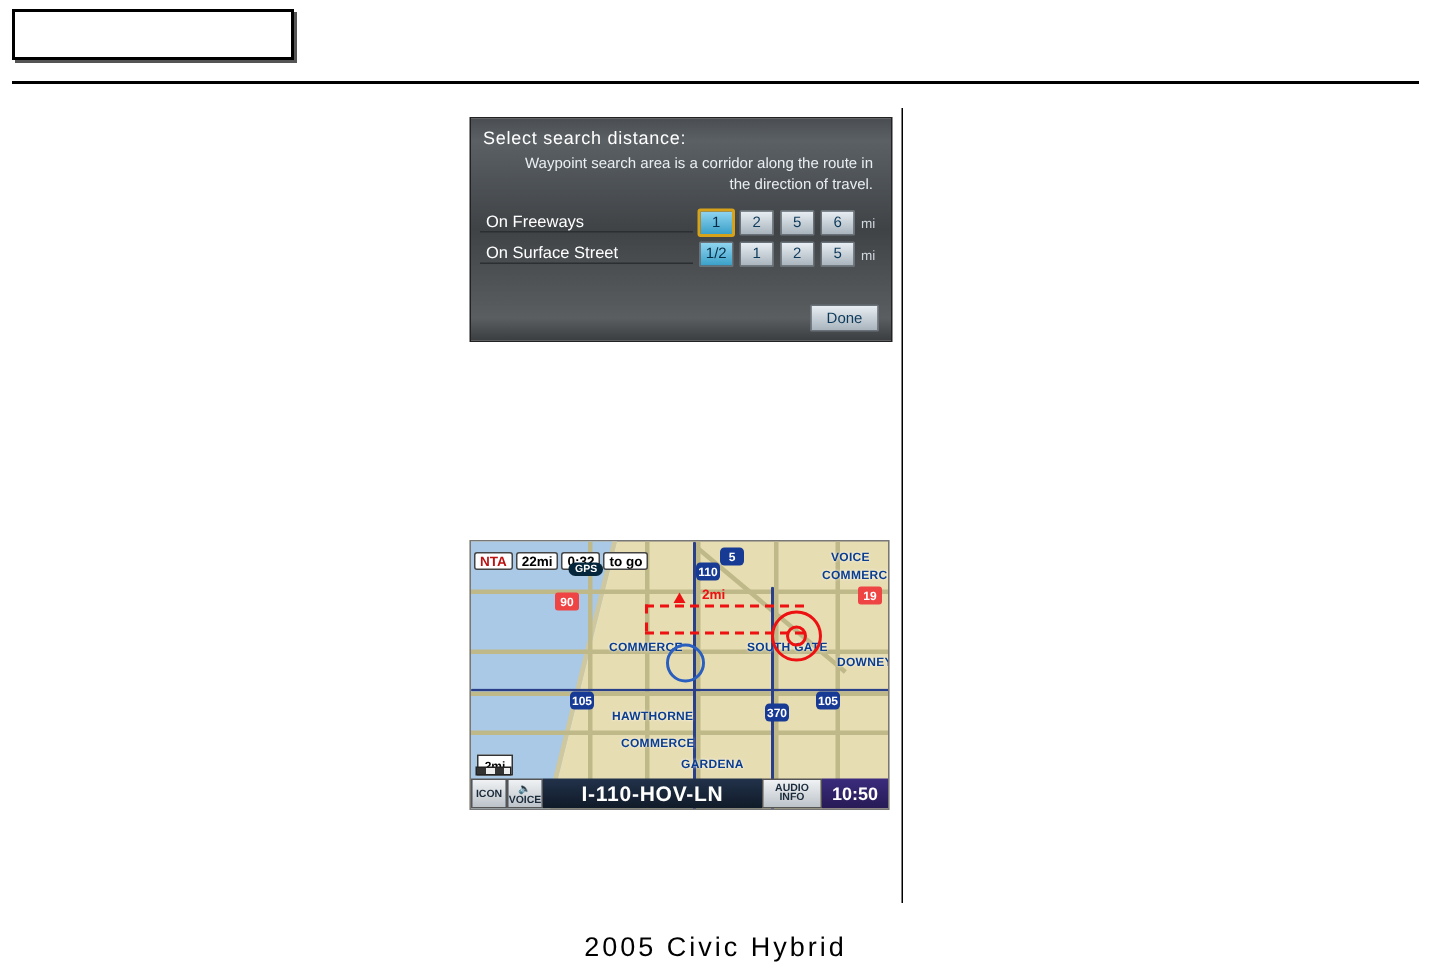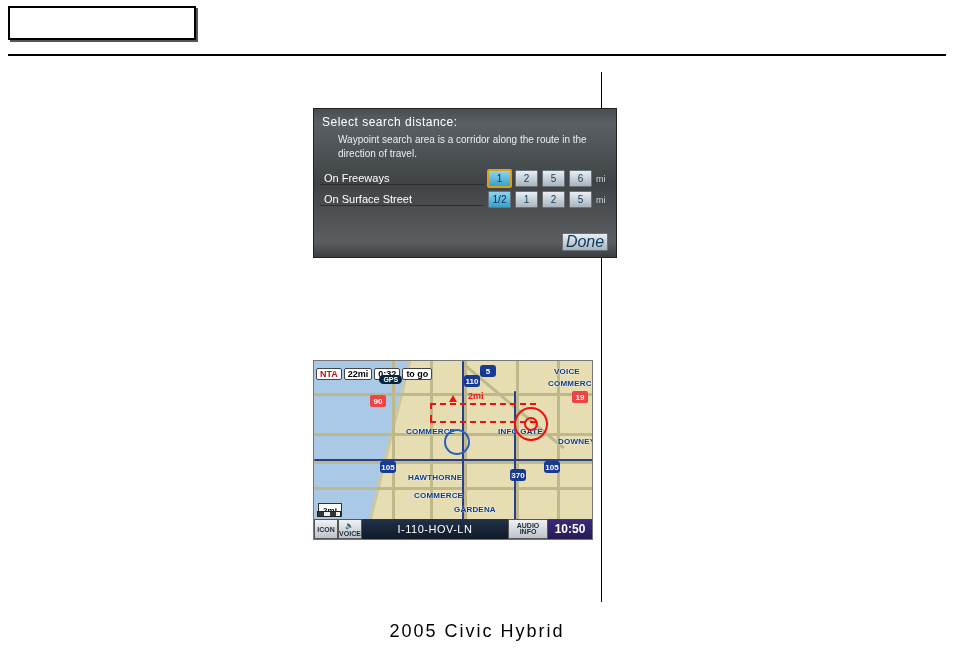--- a/index.html
+++ b/index.html
@@ -34,37 +34,37 @@
     left: 0; right: 0; bottom: 10px;
     text-align: center;
     font-size: 18px;
     letter-spacing: 2px;
   }
 
   
   .dialog {
     position: absolute;
     left: 313px; top: 78px;
-    width: 304px; height: 150px;
+    width: 282px; height: 150px;
     background: linear-gradient(#4a4e52 0%, #5b6065 10%, #3f4346 50%, #5a5e61 90%, #3a3e41 100%);
     border: 1px solid #222;
     color: #fff;
     font-size: 11px;
-    margin-top: 30px;
   }
   .dialog-title {
     padding: 6px 8px 2px 8px;
     font-size: 12px;
     letter-spacing: .5px;
   }
   .dialog-desc {
     padding: 2px 12px 8px 24px;
     font-size: 10px;
     line-height: 1.35;
     color: #e9eef2;
+    text-align: right;
   }
   .dist-row {
     display: flex;
     align-items: center;
     padding: 2px 6px;
     gap: 4px;
   }
   .dist-label {
     flex: 1;
     font-size: 11px;
@@ -89,22 +89,21 @@
   }
   .opt.sel2 {
     background: linear-gradient(#8fd4f0, #3aa0c8);
     color: #062b45;
   }
   .unit { font-size: 9px; color: #cfd7dd; width: 14px; }
   .done-btn {
     position: absolute;
     right: 8px; bottom: 6px;
     width: 46px; height: 18px;
-    font-size: 16px;
-    font-style: italic;
+    font-size: 10px;
   }
 
   
   .map {
     position: absolute;
     left: 313px; top: 360px;
     width: 280px; height: 180px;
     background: #e7ddb3;
     border: 1px solid #777;
     overflow: hidden;
@@ -213,21 +212,21 @@
     display: flex; align-items: center; justify-content: center;
     flex-direction: column;
     color: #1a2a3a;
   }
   .mbtn.icon { width: 24px; }
   .mbtn.voice { width: 24px; }
   .street {
     flex: 1;
     background: linear-gradient(#22324a,#101a28);
     color: #fff;
-    font-size: 11px; font-weight: normal;
+    font-size: 14px; font-weight: bold;
     display: flex; align-items: center; justify-content: center;
     letter-spacing: .5px;
   }
   .mbtn.audio { width: 40px; line-height: .9; }
   .clock {
     width: 44px;
     background: linear-gradient(#3b2c7d,#271a55);
     color: #fff;
     font-size: 12px; font-weight: bold;
     display: flex; align-items: center; justify-content: center;
@@ -294,21 +293,21 @@
   <div class="shield is" style="left:166px; top:4px">5</div>
   <div class="shield is" style="left:150px; top:14px">110</div>
   <div class="shield" style="left:258px; top:30px">19</div>
   <div class="shield is" style="left:66px; top:100px">105</div>
   <div class="shield is" style="left:230px; top:100px">105</div>
   <div class="shield is" style="left:196px; top:108px">370</div>
 
   <div class="city" style="left:240px; top:6px">VOICE</div>
   <div class="city" style="left:234px; top:18px">COMMERCE</div>
   <div class="city" style="left:92px; top:66px">COMMERCE</div>
-  <div class="city" style="left:184px; top:66px">INFO GATE</div>
+  <div class="city" style="left:184px; top:66px">SOUTH GATE</div>
   <div class="city" style="left:244px; top:76px">DOWNEY</div>
   <div class="city" style="left:94px; top:112px">HAWTHORNE</div>
   <div class="city" style="left:100px; top:130px">COMMERCE</div>
   <div class="city" style="left:140px; top:144px">GARDENA</div>
 
   <div class="route-dash" style="left:116px; top:42px; width:106px;"></div>
   <div class="route-dash" style="left:116px; top:60px; width:106px;"></div>
   <div class="route-dash" style="left:116px; top:42px; width:0; height:18px; border-top:none; border-left:2px dashed #e11;"></div>
   <div class="route-label" style="left:154px; top:30px">2mi</div>
   <div class="direction-arrow" style="left:135px; top:34px"></div>

